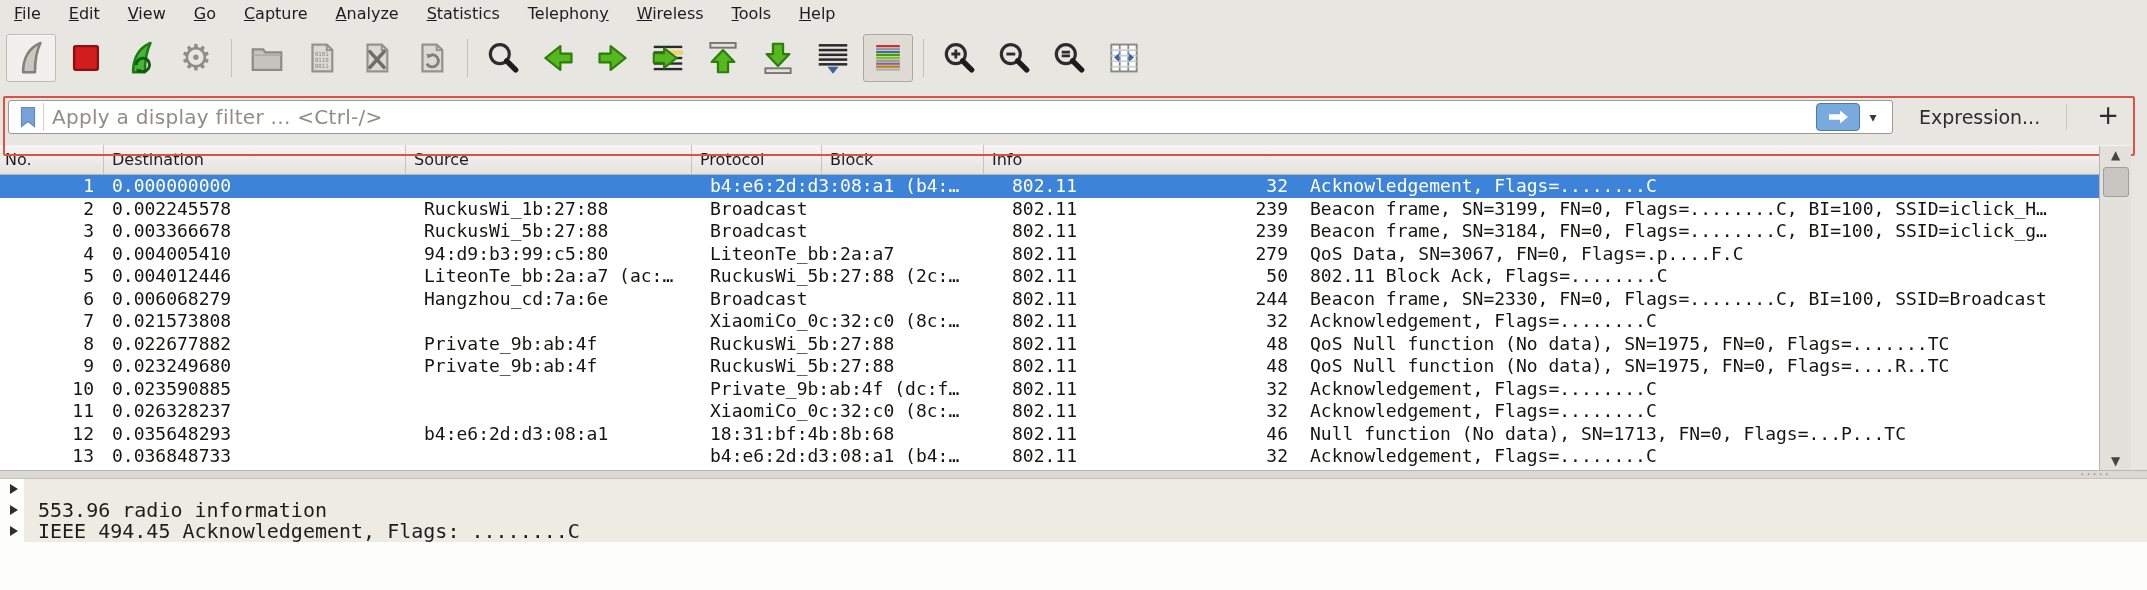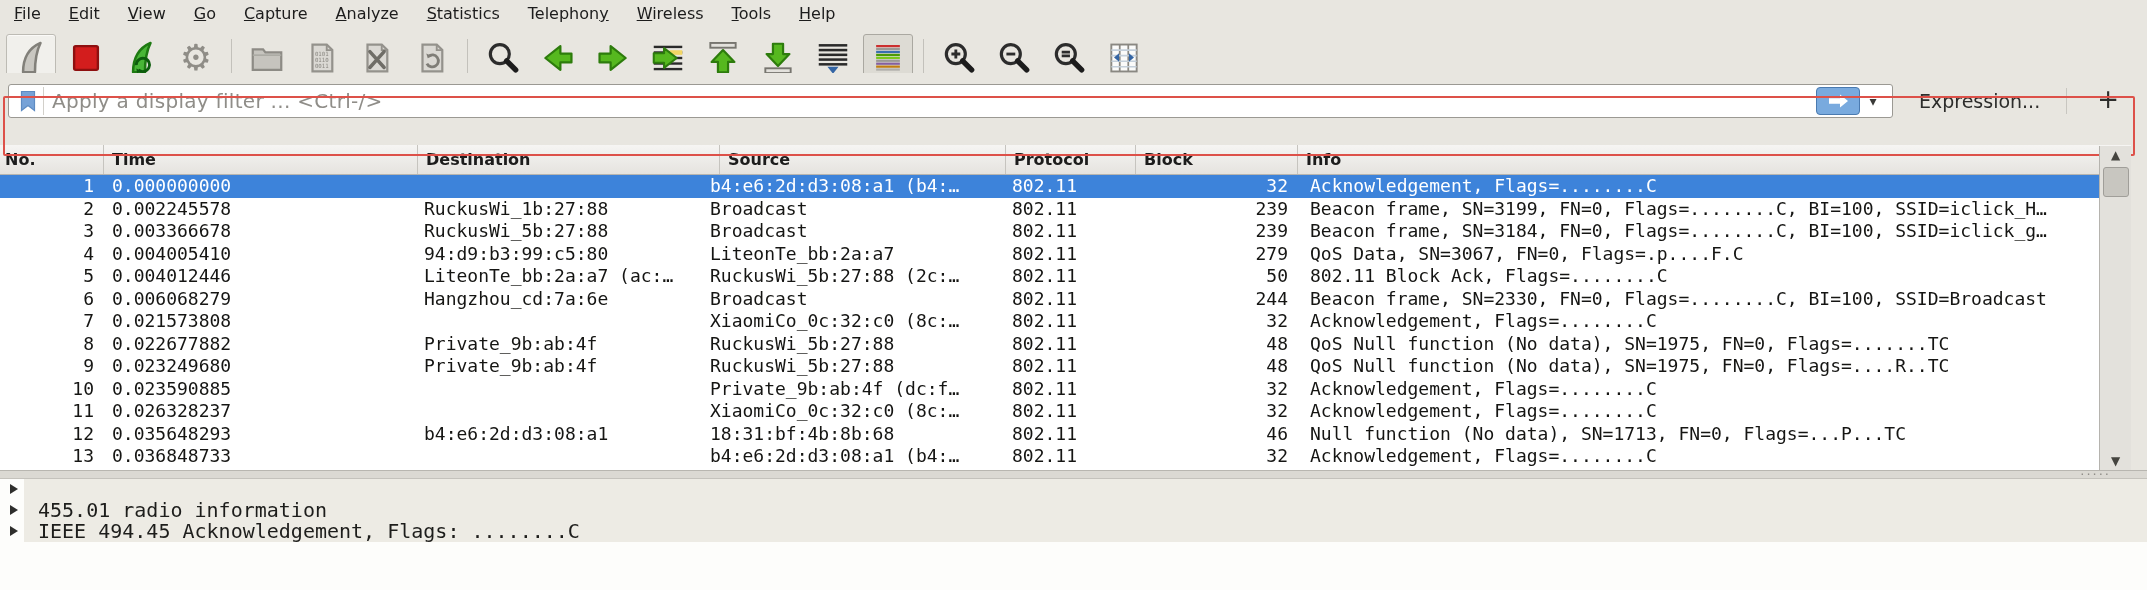--- a/index.html
+++ b/index.html
@@ -20,21 +20,21 @@
            padding-left:6px;gap:5px;background:#e8e6e0;}
   .tb-btn{width:48px;height:46px;display:flex;align-items:center;justify-content:center;border-radius:3px;
           border:1px solid transparent;}
   .tb-btn.raised{background:#f1f0ec;border:1px solid #bdbbb4;box-shadow:inset 0 1px 0 #fbfaf8;}
   .tb-btn.pressed{background:#dddbd4;border:1px solid #aaa8a1;}
   .tb-sep{width:1px;height:38px;background:#c3c1bb;margin:0 5px;}
   .tb-icon{display:flex;align-items:center;justify-content:center;}
   .gear-glyph{font-size:36px;color:#8f8d87;line-height:1;}
 
   
-  .filter-row{position:absolute;left:0;top:73px;width:2147px;height:56px;display:flex;align-items:center;
+  .filter-row{position:absolute;left:0;top:89px;width:2147px;height:56px;display:flex;align-items:center;
               padding:0 14px 0 8px;box-sizing:border-box;gap:16px;background:#e8e6e0;}
   .filter-input-wrap{flex:1;height:32px;background:#ffffff;border:1px solid #9b9993;border-radius:3px;
                      display:flex;align-items:center;padding:0 6px 0 4px;}
   .bookmark-wrap{width:30px;height:28px;display:flex;align-items:center;justify-content:center;
                  border-right:1px solid #d2d0ca;}
   .filter-input{flex:1;border:none;outline:none;font-family:"DejaVu Sans","Liberation Sans",sans-serif;
                 font-size:20px;color:#3a3a38;padding:0 8px;background:transparent;letter-spacing:.3px;}
   .filter-input::placeholder{color:#8f8d88;opacity:1;}
   .apply-btn{width:42px;height:26px;background:#79aade;border:1px solid #4a7ab0;border-radius:4px;
              display:flex;align-items:center;justify-content:center;}
@@ -46,21 +46,21 @@
 
   
   .red-highlight{position:absolute;left:3px;top:96px;width:2128px;height:56px;border:2px solid #dd5149;
                  border-radius:2px;pointer-events:none;z-index:60;background:transparent;}
 
   
   .pkt-header{position:absolute;left:0;top:145px;width:2131px;height:30px;display:flex;
               background:linear-gradient(#f6f5f3,#e5e3df);border-bottom:1px solid #b7b5b0;
               box-sizing:border-box;font-size:16px;color:#1c1c1c;}
   .pkt-header .hcell{box-sizing:border-box;border-right:1px solid #c6c4bf;padding:0 0 0 8px;
-                     line-height:29px;white-space:pre;overflow:hidden;font-weight:bold;}
+                     line-height:29px;white-space:pre;overflow:hidden;}
   .pkt-header .hcell:first-child{padding-left:5px;}
   .pkt-header .hcell:last-child{border-right:none;flex:1;}
 
   .pkt-body{position:absolute;left:0;top:175px;width:2099px;height:295px;overflow:hidden;background:#ffffff;
             font-family:"DejaVu Sans Mono","Liberation Mono",monospace;font-size:18px;color:#151513;}
   .pkt-row{display:flex;height:22.5px;line-height:22.5px;white-space:pre;}
   .pkt-row.selected{background:#3d83da;color:#ffffff;}
   .pkt-row .cell{box-sizing:border-box;overflow:hidden;white-space:pre;}
   .cell.al-right{text-align:right;}
 
@@ -312,21 +312,20 @@
   </div>
   <span class="expression-btn">Expression...</span>
   <span class="filter-vsep"></span>
   <span class="add-btn">+</span>
 </div>
 
 <div class="red-highlight"></div>
 
 <div class="pkt-header" id="pkt-header">
     <div class="hcell" style="width: 104px;">No.</div>
-    <div class="hcell" style="width: 314px;">Time</div>
     <div class="hcell" style="width: 302px;">Destination</div>
     <div class="hcell" style="width: 286px;">Source</div>
     <div class="hcell" style="width: 130px;">Protocol</div>
     <div class="hcell" style="width: 162px;">Block</div>
     <div class="hcell">Info</div>
   </div>
 <div class="pkt-body" id="pkt-body">
     <div class="pkt-row selected"><div class="cell al-right" style="width: 104px; padding-left: 0px; padding-right: 10px;">1</div><div class="cell" style="width: 314px; padding-left: 8px;">0.000000000</div><div class="cell" style="width: 286px; padding-left: 6px;"></div><div class="cell" style="width: 302px; padding-left: 6px;">b4:e6:2d:d3:08:a1 (b4:…</div><div class="cell" style="width: 130px; padding-left: 6px;">802.11</div><div class="cell al-right" style="width: 162px; padding-left: 0px; padding-right: 10px;">32</div><div class="cell" style="width: 801px; padding-left: 12px;">Acknowledgement, Flags=........C</div></div>
     <div class="pkt-row"><div class="cell al-right" style="width: 104px; padding-left: 0px; padding-right: 10px;">2</div><div class="cell" style="width: 314px; padding-left: 8px;">0.002245578</div><div class="cell" style="width: 286px; padding-left: 6px;">RuckusWi_1b:27:88</div><div class="cell" style="width: 302px; padding-left: 6px;">Broadcast</div><div class="cell" style="width: 130px; padding-left: 6px;">802.11</div><div class="cell al-right" style="width: 162px; padding-left: 0px; padding-right: 10px;">239</div><div class="cell" style="width: 801px; padding-left: 12px;">Beacon frame, SN=3199, FN=0, Flags=........C, BI=100, SSID=iclick_H…</div></div>
     <div class="pkt-row"><div class="cell al-right" style="width: 104px; padding-left: 0px; padding-right: 10px;">3</div><div class="cell" style="width: 314px; padding-left: 8px;">0.003366678</div><div class="cell" style="width: 286px; padding-left: 6px;">RuckusWi_5b:27:88</div><div class="cell" style="width: 302px; padding-left: 6px;">Broadcast</div><div class="cell" style="width: 130px; padding-left: 6px;">802.11</div><div class="cell al-right" style="width: 162px; padding-left: 0px; padding-right: 10px;">239</div><div class="cell" style="width: 801px; padding-left: 12px;">Beacon frame, SN=3184, FN=0, Flags=........C, BI=100, SSID=iclick_g…</div></div>
@@ -354,20 +353,20 @@
 </div>
 
 <div class="details" id="details">
     <div class="detail-row">
       <div class="detail-fill"></div>
       <span class="expander"></span>
     </div>
     <div class="detail-row">
       <div class="detail-fill"></div>
       <span class="expander"></span>
-      <span class="detail-text">455.01 radio information</span>
+      <span class="detail-text">553.96 radio information</span>
     </div>
     <div class="detail-row">
       <div class="detail-fill"></div>
       <span class="expander"></span>
       <span class="detail-text">IEEE 494.45 Acknowledgement, Flags: ........C</span>
     </div>
   </div>
 
 </body></html>

